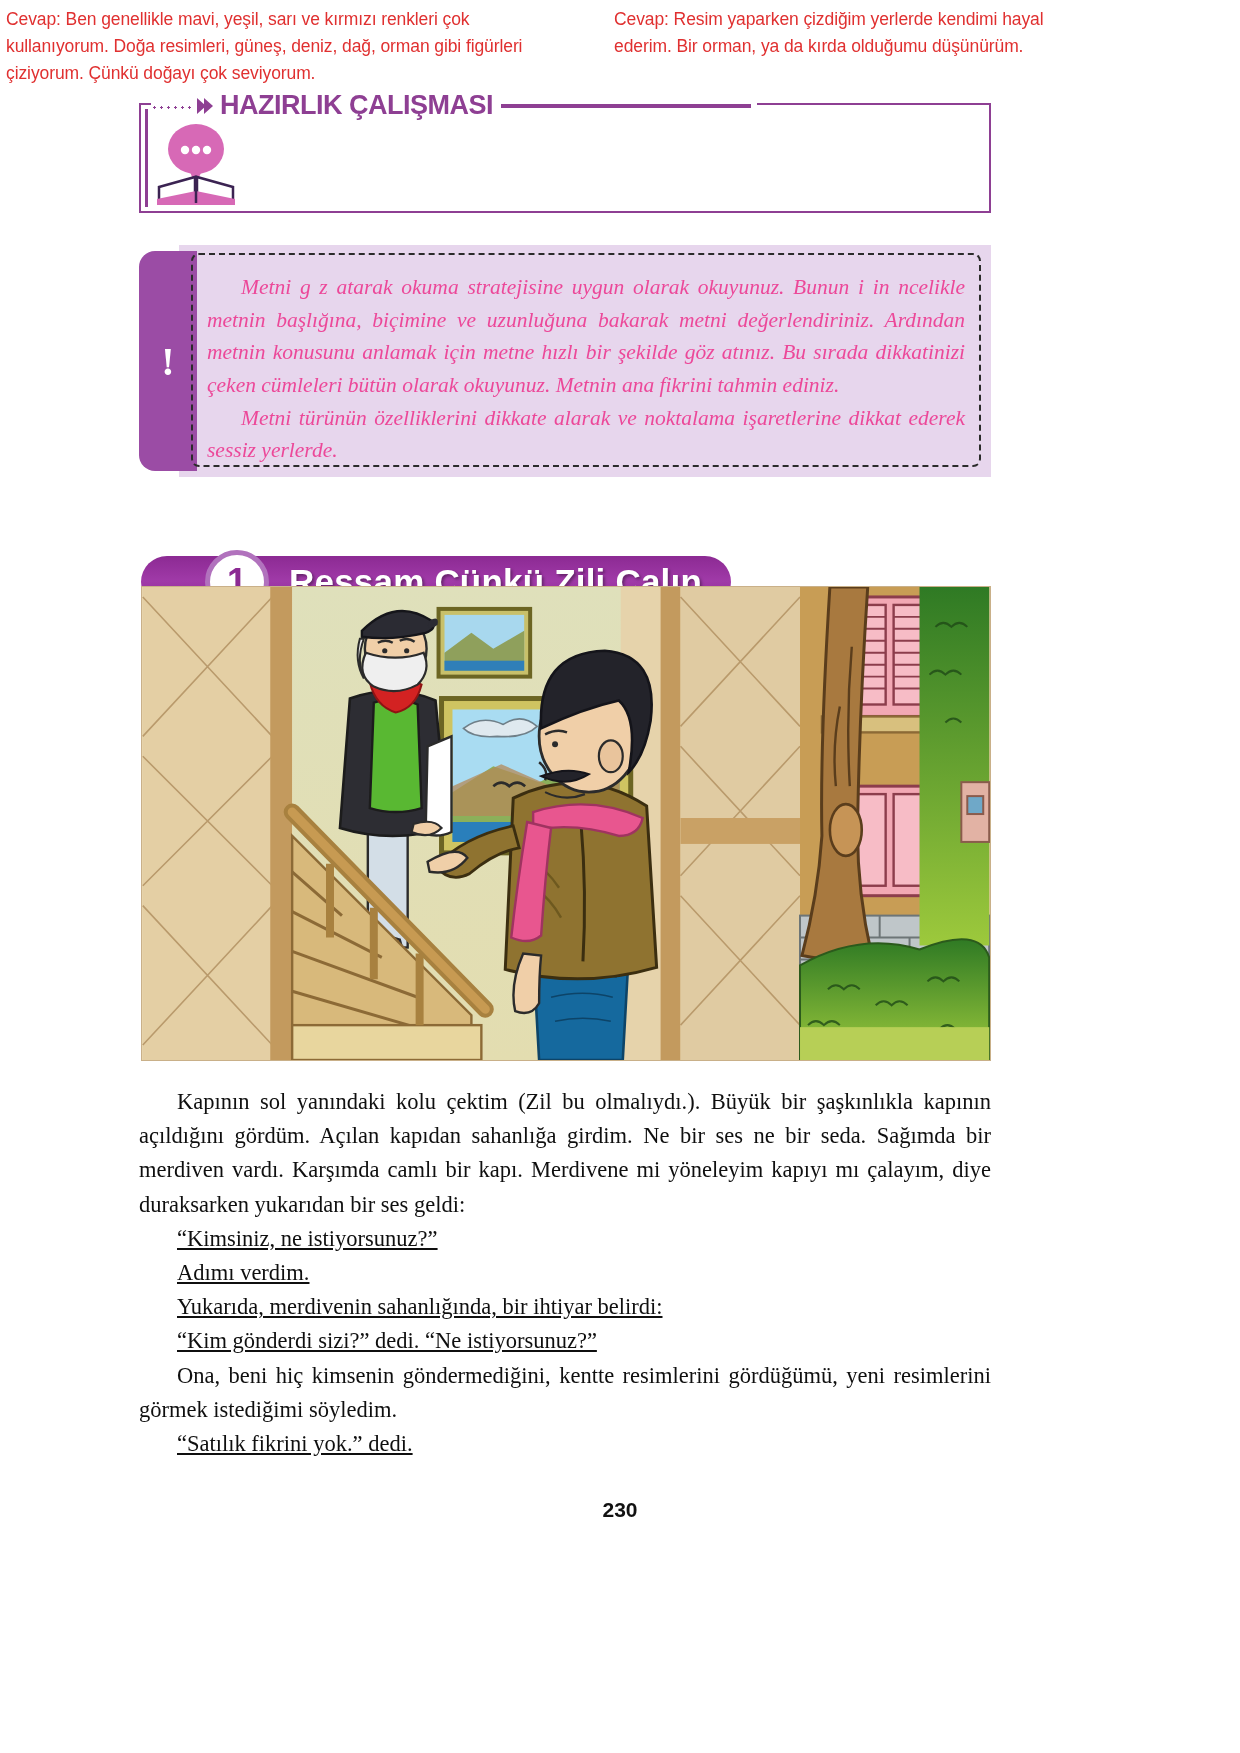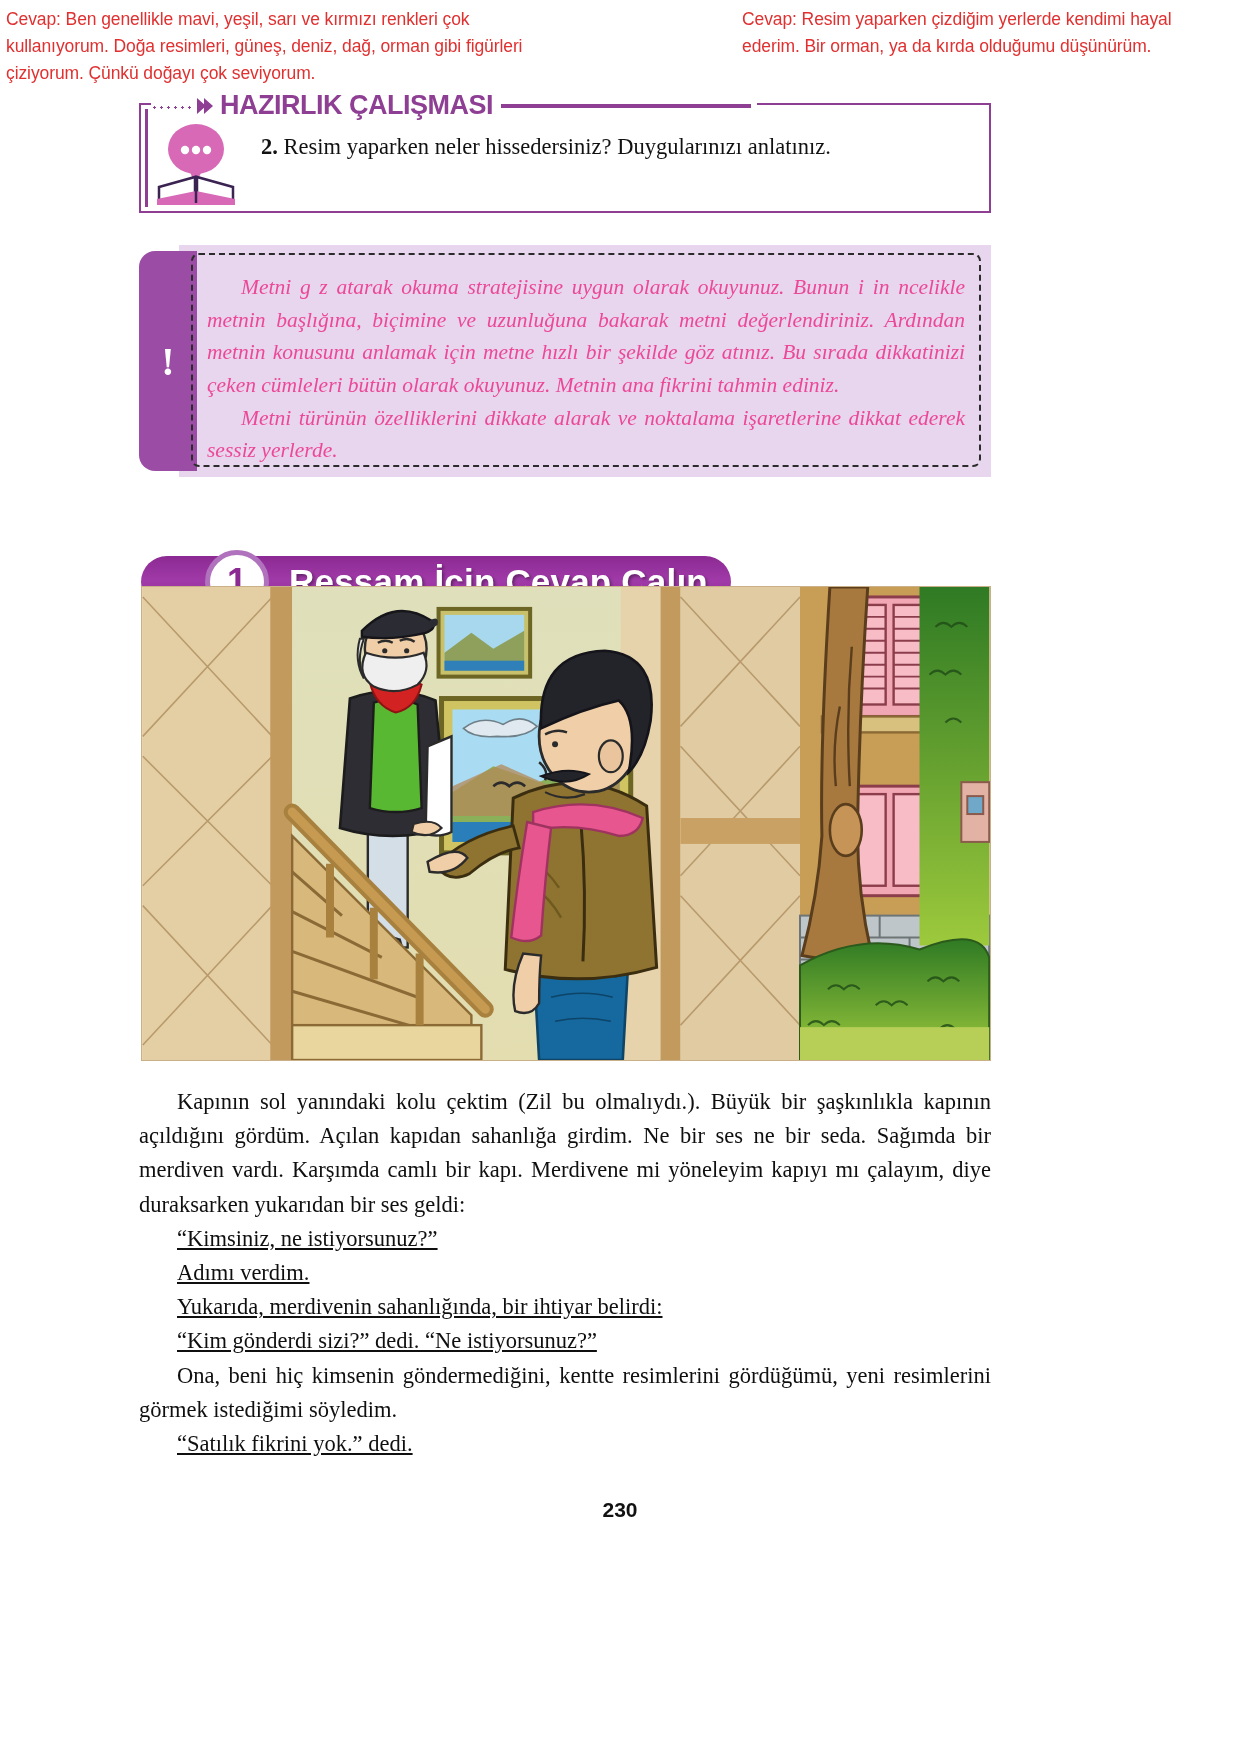--- a/index.html
+++ b/index.html
@@ -9,21 +9,21 @@
     width:1240px; height:1753px;
     background:#ffffff;
     font-family:"Liberation Serif", serif;
     position:relative;
     overflow:hidden;
   }
 
   
   .answers {
     position:absolute; top:0; left:0; width:1240px;
-    display:flex; gap:40px; padding:6px 18px 0 6px;justify-content:space-between;
+    display:flex; gap:20px; padding:6px 18px 0 6px;
   }
   .answer-col {
     width:560px;
     color:#e03030;
     font-family:"Liberation Sans", sans-serif;
     font-size:17.5px;
     line-height:1.55;
     letter-spacing:-0.1px;
   }
   .answer-col.right { width:480px; margin-left:28px; }
@@ -186,40 +186,36 @@
       <circle cx="41" cy="31" r="4.2" fill="#ffffff"></circle>
       <circle cx="52" cy="31" r="4.2" fill="#ffffff"></circle>
       <path d="M4 68 L40 58 L40 84 L4 84 Z" fill="#ffffff" stroke="#3b2352" stroke-width="2.5"></path>
       <path d="M78 68 L42 58 L42 84 L78 84 Z" fill="#ffffff" stroke="#3b2352" stroke-width="2.5"></path>
       <path d="M2 80 L41 72 L80 80 L80 86 L2 86 Z" fill="#d769b6"></path>
       <path d="M41 58 L41 84" stroke="#3b2352" stroke-width="2.5"></path>
     </svg>
   </div>
 
   <div class="questions">
-    <div>
-      <span class="qnum">2.</span>
-      <span>Resim yaparken neler hissedersiniz? Duygularınızı anlatınız.</span>
-    </div>
   </div>
 </div>
 
 <div class="strategy-wrap">
   <div class="strategy-bg"></div>
   <div class="strategy-tab">
     <span>!</span>
   </div>
   <div class="strategy-inner">
     <p>Metni g z atarak okuma stratejisine uygun olarak okuyunuz. Bunun i in   ncelikle metnin başlığına, biçimine ve uzunluğuna bakarak metni değerlendiriniz. Ardından metnin konusunu anlamak için metne hızlı bir şekilde göz atınız. Bu sırada dikkatinizi çeken cümleleri bütün olarak okuyunuz. Metnin ana fikrini tahmin ediniz.</p>
     <p>Metni türünün özelliklerini dikkate alarak ve noktalama işaretlerine dikkat ederek sessiz yerlerde.</p>
   </div>
 </div>
 
 <div class="banner">
-  <div class="banner-title">Ressam İçin Cevap Çalın</div>
+  <div class="banner-title">Ressam Çünkü Zili Çalın</div>
 </div>
 <div class="banner-num" style="left:205px; top:550px; position:absolute;">
   <span>1</span>
 </div>
 
 <div class="illus">
   <svg viewBox="0 0 850 475" xmlns="http://www.w3.org/2000/svg">
     <defs>
       <linearGradient id="wallg" x1="0" y1="0" x2="0" y2="1">
         <stop offset="0" stop-color="#dfe0bb"></stop>

